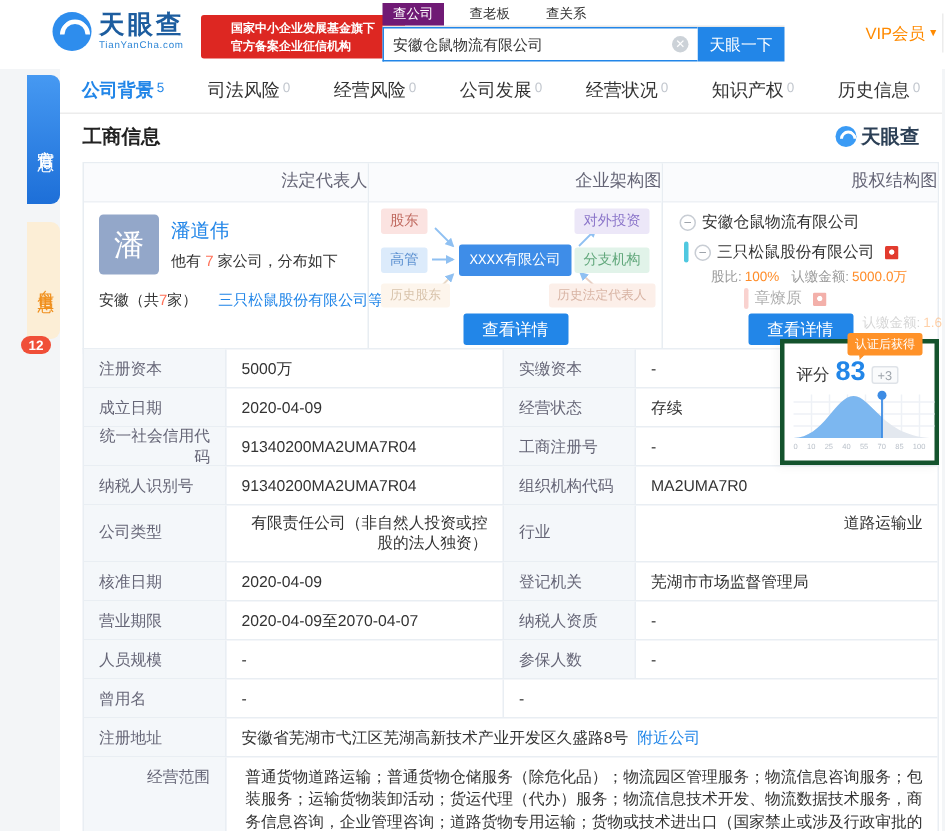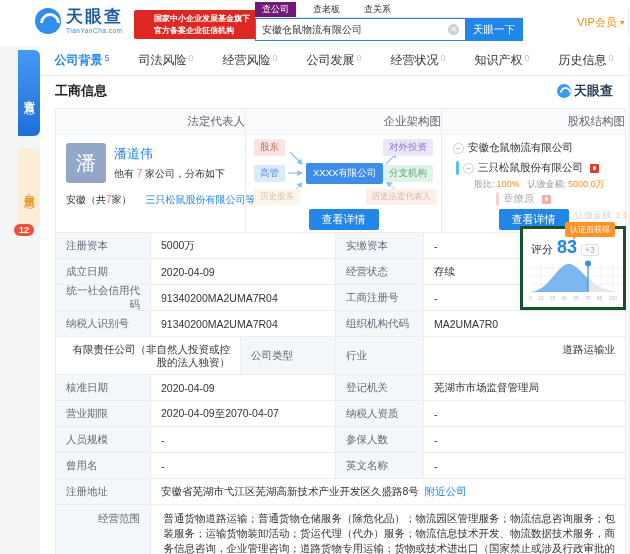--- a/index.html
+++ b/index.html
@@ -44,21 +44,21 @@
   .sec-head { display:flex; justify-content:space-between; align-items:center; height:30px; padding:0 15px; }
   .sec-title { font-size:13px; font-weight:bold; color:#222; }
   .watermark { display:flex; align-items:center; gap:3px; font-size:13px; font-weight:bold; color:#2b3f55; }
   .wm-icon { width:14px; height:14px; border-radius:50%; background:#3a9bf5; position:relative; overflow:hidden; }
   .wm-icon::after { content:''; position:absolute; left:2.5px; top:2.5px; width:7px; height:7px; border-radius:50%; border:2px solid #fff; border-bottom-color:transparent; border-left-color:transparent; transform:rotate(-45deg); }
 
   
   .cards { position:absolute; left:15px; top:62px; width:571px; height:128px; display:flex; border:1px solid #e8edf2; background:#fff; }
   .card { position:relative; border-right:1px solid #e8edf2; }
   .card:last-child { border-right:none; }
-  .card1 { width:190px; } .card2 { width:196px; } .card3 { width:183px; }
+  .card1 { width:190px; } .card2 { width:196px;font-family:Liberation Mono, monospace; } .card3 { width:183px; }
   .card-h { height:26px; line-height:25px; text-align:right; font-size:11.5px; color:#667; background:#fafbfd; border-bottom:1px solid #eef1f5; }
   .card-b { position:relative; height:101px; }
 
   .rep-top { display:flex; gap:8px; padding:8px 10px 0; }
   .avatar { width:40px; height:40px; background:#93a7c9; border-radius:3px; color:#fff; font-size:20px; display:flex; align-items:center; justify-content:center; flex:none; }
   .rep-name { color:#2286e8; font-size:13px; margin:2px 0 4px; cursor:pointer; }
   .rep-desc { font-size:10px; color:#333; white-space:nowrap; }
   .num-red { color:#ff7158; }
   .rep-bottom { position:absolute; left:10px; top:58px; display:flex; gap:14px; font-size:10px; color:#333; white-space:nowrap; }
   .rep-company { color:#2286e8; cursor:pointer; }
@@ -284,22 +284,22 @@
           <div class="t-cell t-label l2">工商注册号</div>
           <div class="t-cell t-value grow">-</div>
         </div>
         <div class="t-row">
           <div class="t-cell t-label">纳税人识别号</div>
           <div class="t-cell t-value v1">91340200MA2UMA7R04</div>
           <div class="t-cell t-label l2">组织机构代码</div>
           <div class="t-cell t-value grow">MA2UMA7R0</div>
         </div>
         <div class="t-row tall">
+          <div class="t-cell t-label">公司类型</div>
           <div class="t-cell t-value v1">有限责任公司（非自然人投资或控股的法人独资）</div>
-          <div class="t-cell t-label">公司类型</div>
           <div class="t-cell t-label l2">行业</div>
           <div class="t-cell t-value grow">道路运输业</div>
         </div>
         <div class="t-row">
           <div class="t-cell t-label">核准日期</div>
           <div class="t-cell t-value v1">2020-04-09</div>
           <div class="t-cell t-label l2">登记机关</div>
           <div class="t-cell t-value grow">芜湖市市场监督管理局</div>
         </div>
         <div class="t-row">
@@ -310,21 +310,20 @@
         </div>
         <div class="t-row">
           <div class="t-cell t-label">人员规模</div>
           <div class="t-cell t-value v1">-</div>
           <div class="t-cell t-label l2">参保人数</div>
           <div class="t-cell t-value grow">-</div>
         </div>
         <div class="t-row">
           <div class="t-cell t-label">曾用名</div>
           <div class="t-cell t-value v1">-</div>
-          <div class="t-cell t-label l2">英文名称</div>
           <div class="t-cell t-value grow">-</div>
         </div>
         <div class="t-row">
           <div class="t-cell t-label">注册地址</div>
           <div class="t-cell t-value grow">安徽省芜湖市弋江区芜湖高新技术产业开发区久盛路8号<span class="link">附近公司</span></div>
         </div>
         <div class="t-row scope">
           <div class="t-cell t-label">经营范围</div>
           <div class="t-cell t-value grow">普通货物道路运输；普通货物仓储服务（除危化品）；物流园区管理服务；物流信息咨询服务；包装服务；运输货物装卸活动；货运代理（代办）服务；物流信息技术开发、物流数据技术服务，商务信息咨询，企业管理咨询；道路货物专用运输；货物或技术进出口（国家禁止或涉及行政审批的货物和技术进出口除外）；汽车租赁（不含九座以上乘用车）；机械设备租赁；国际货物运输代理。（依法须经批准的项目，经相关部门批准后方可开展经营活动）。</div>
         </div>

